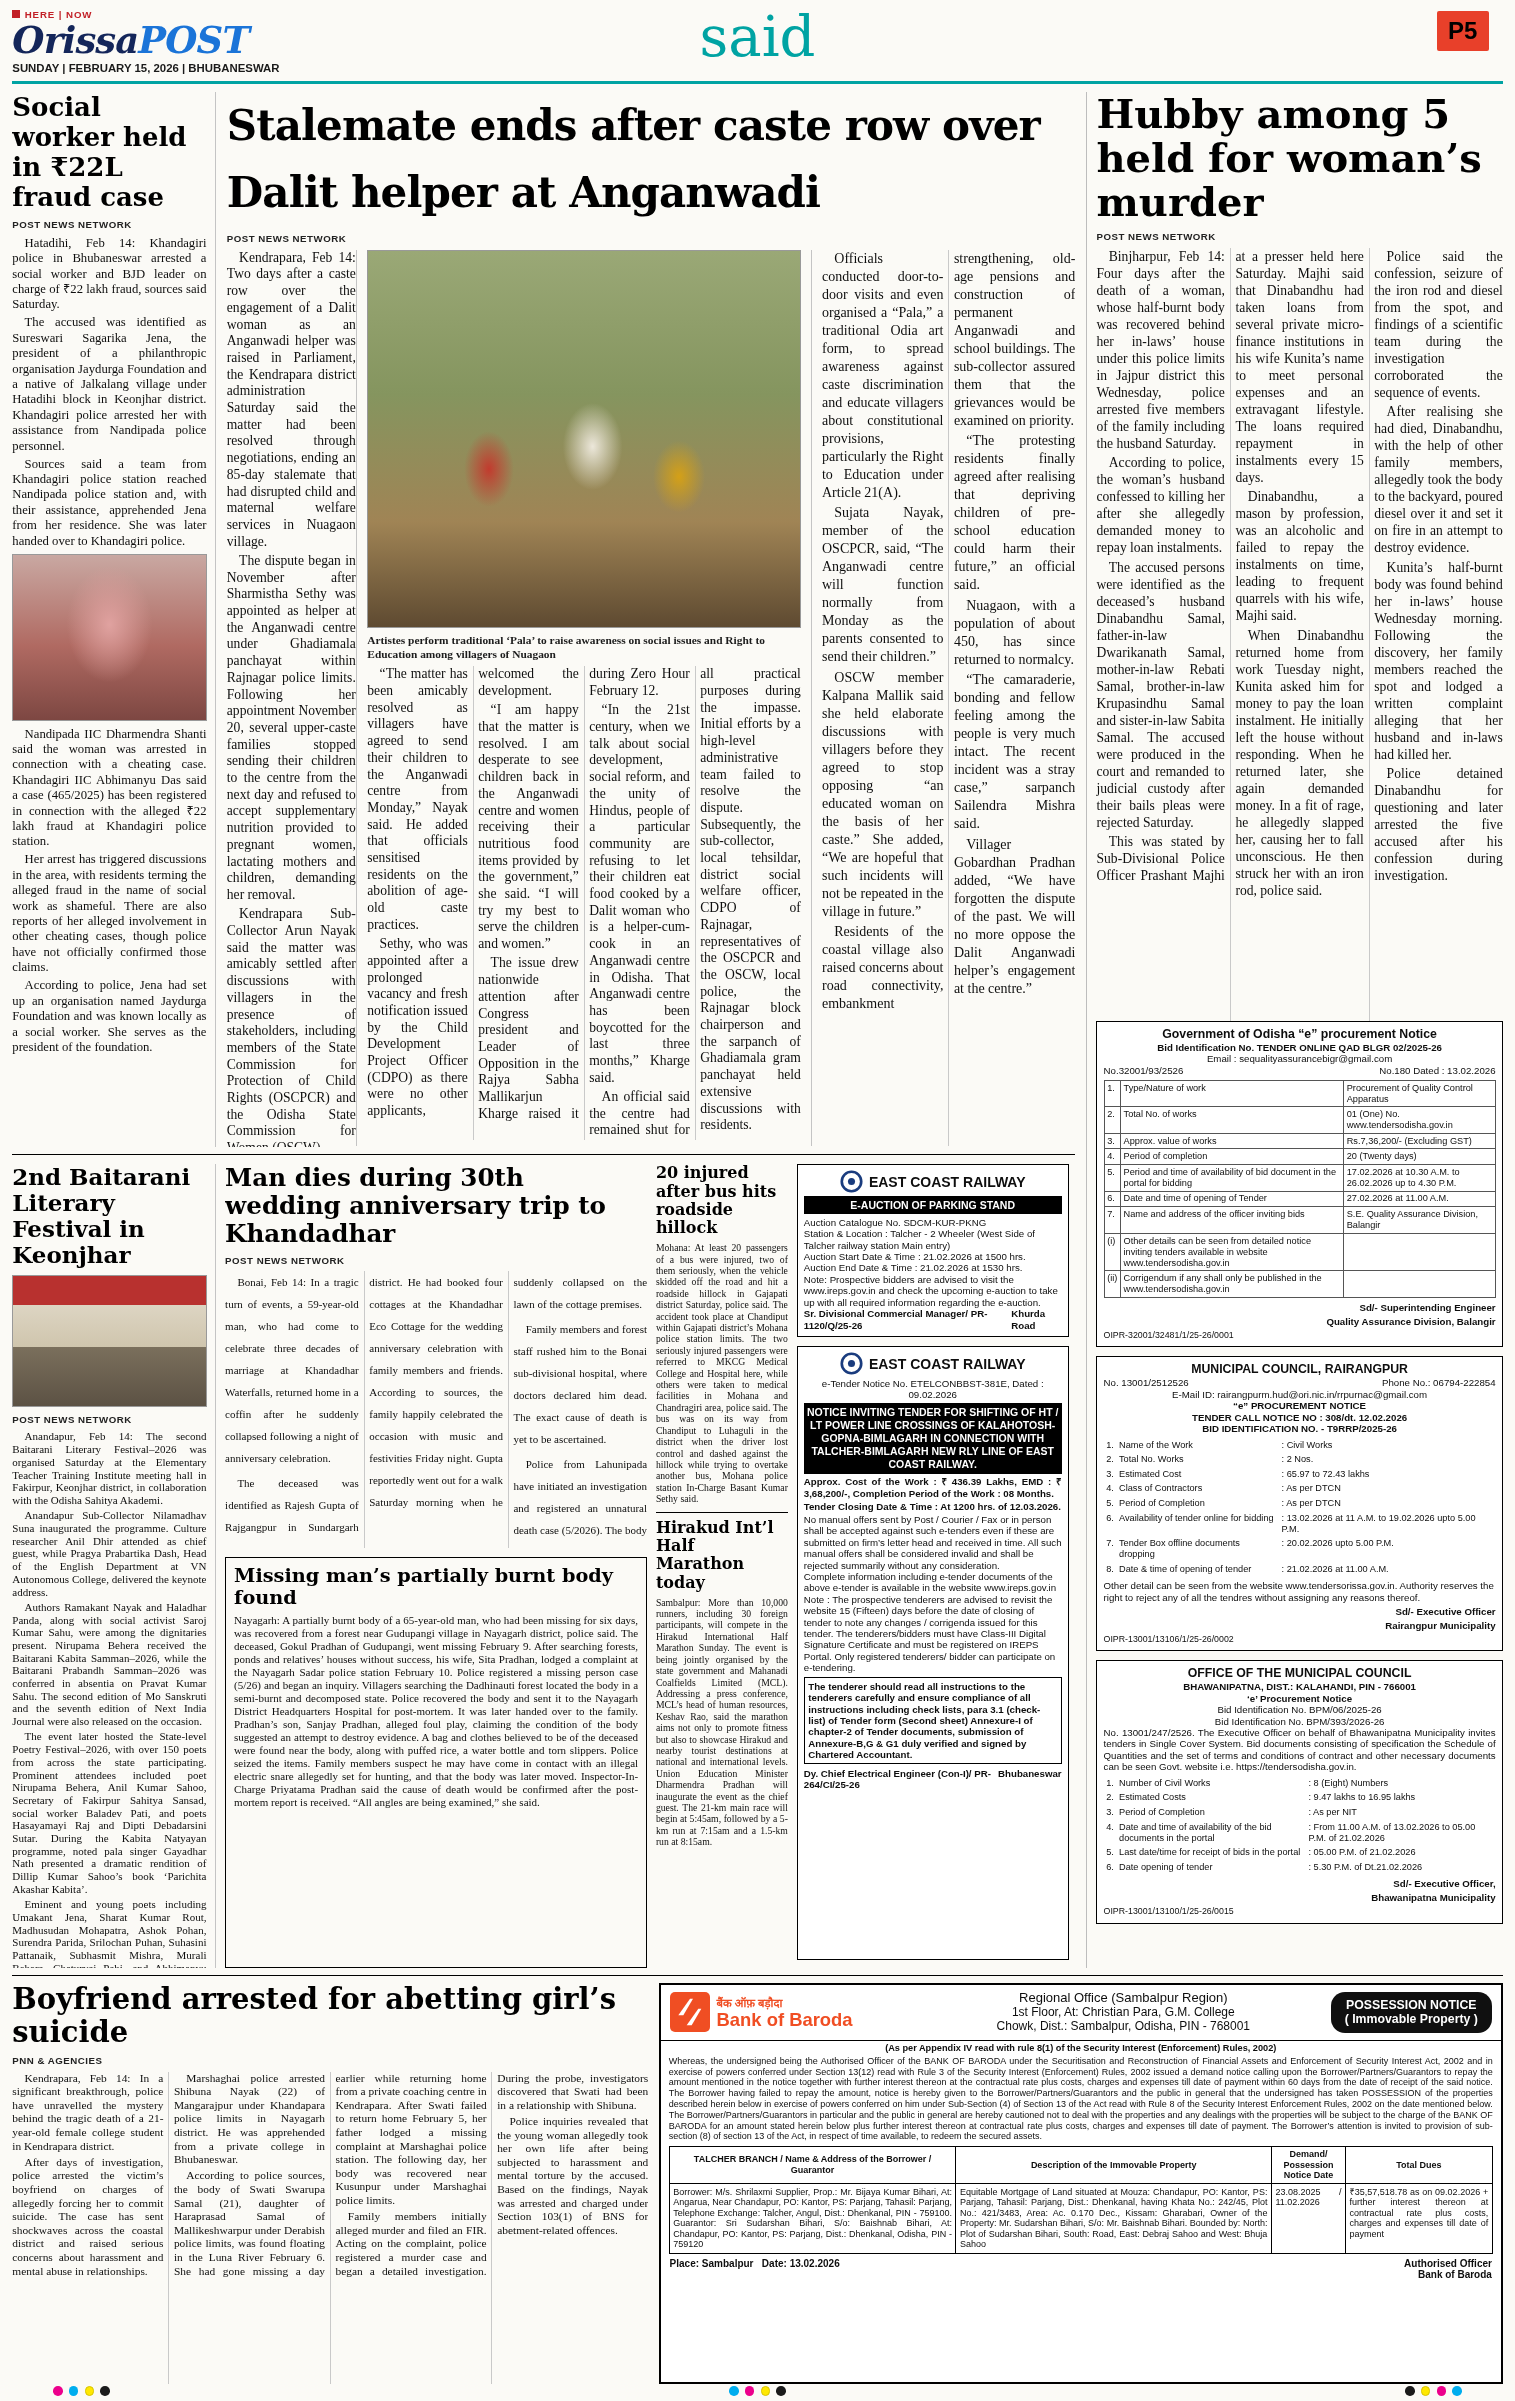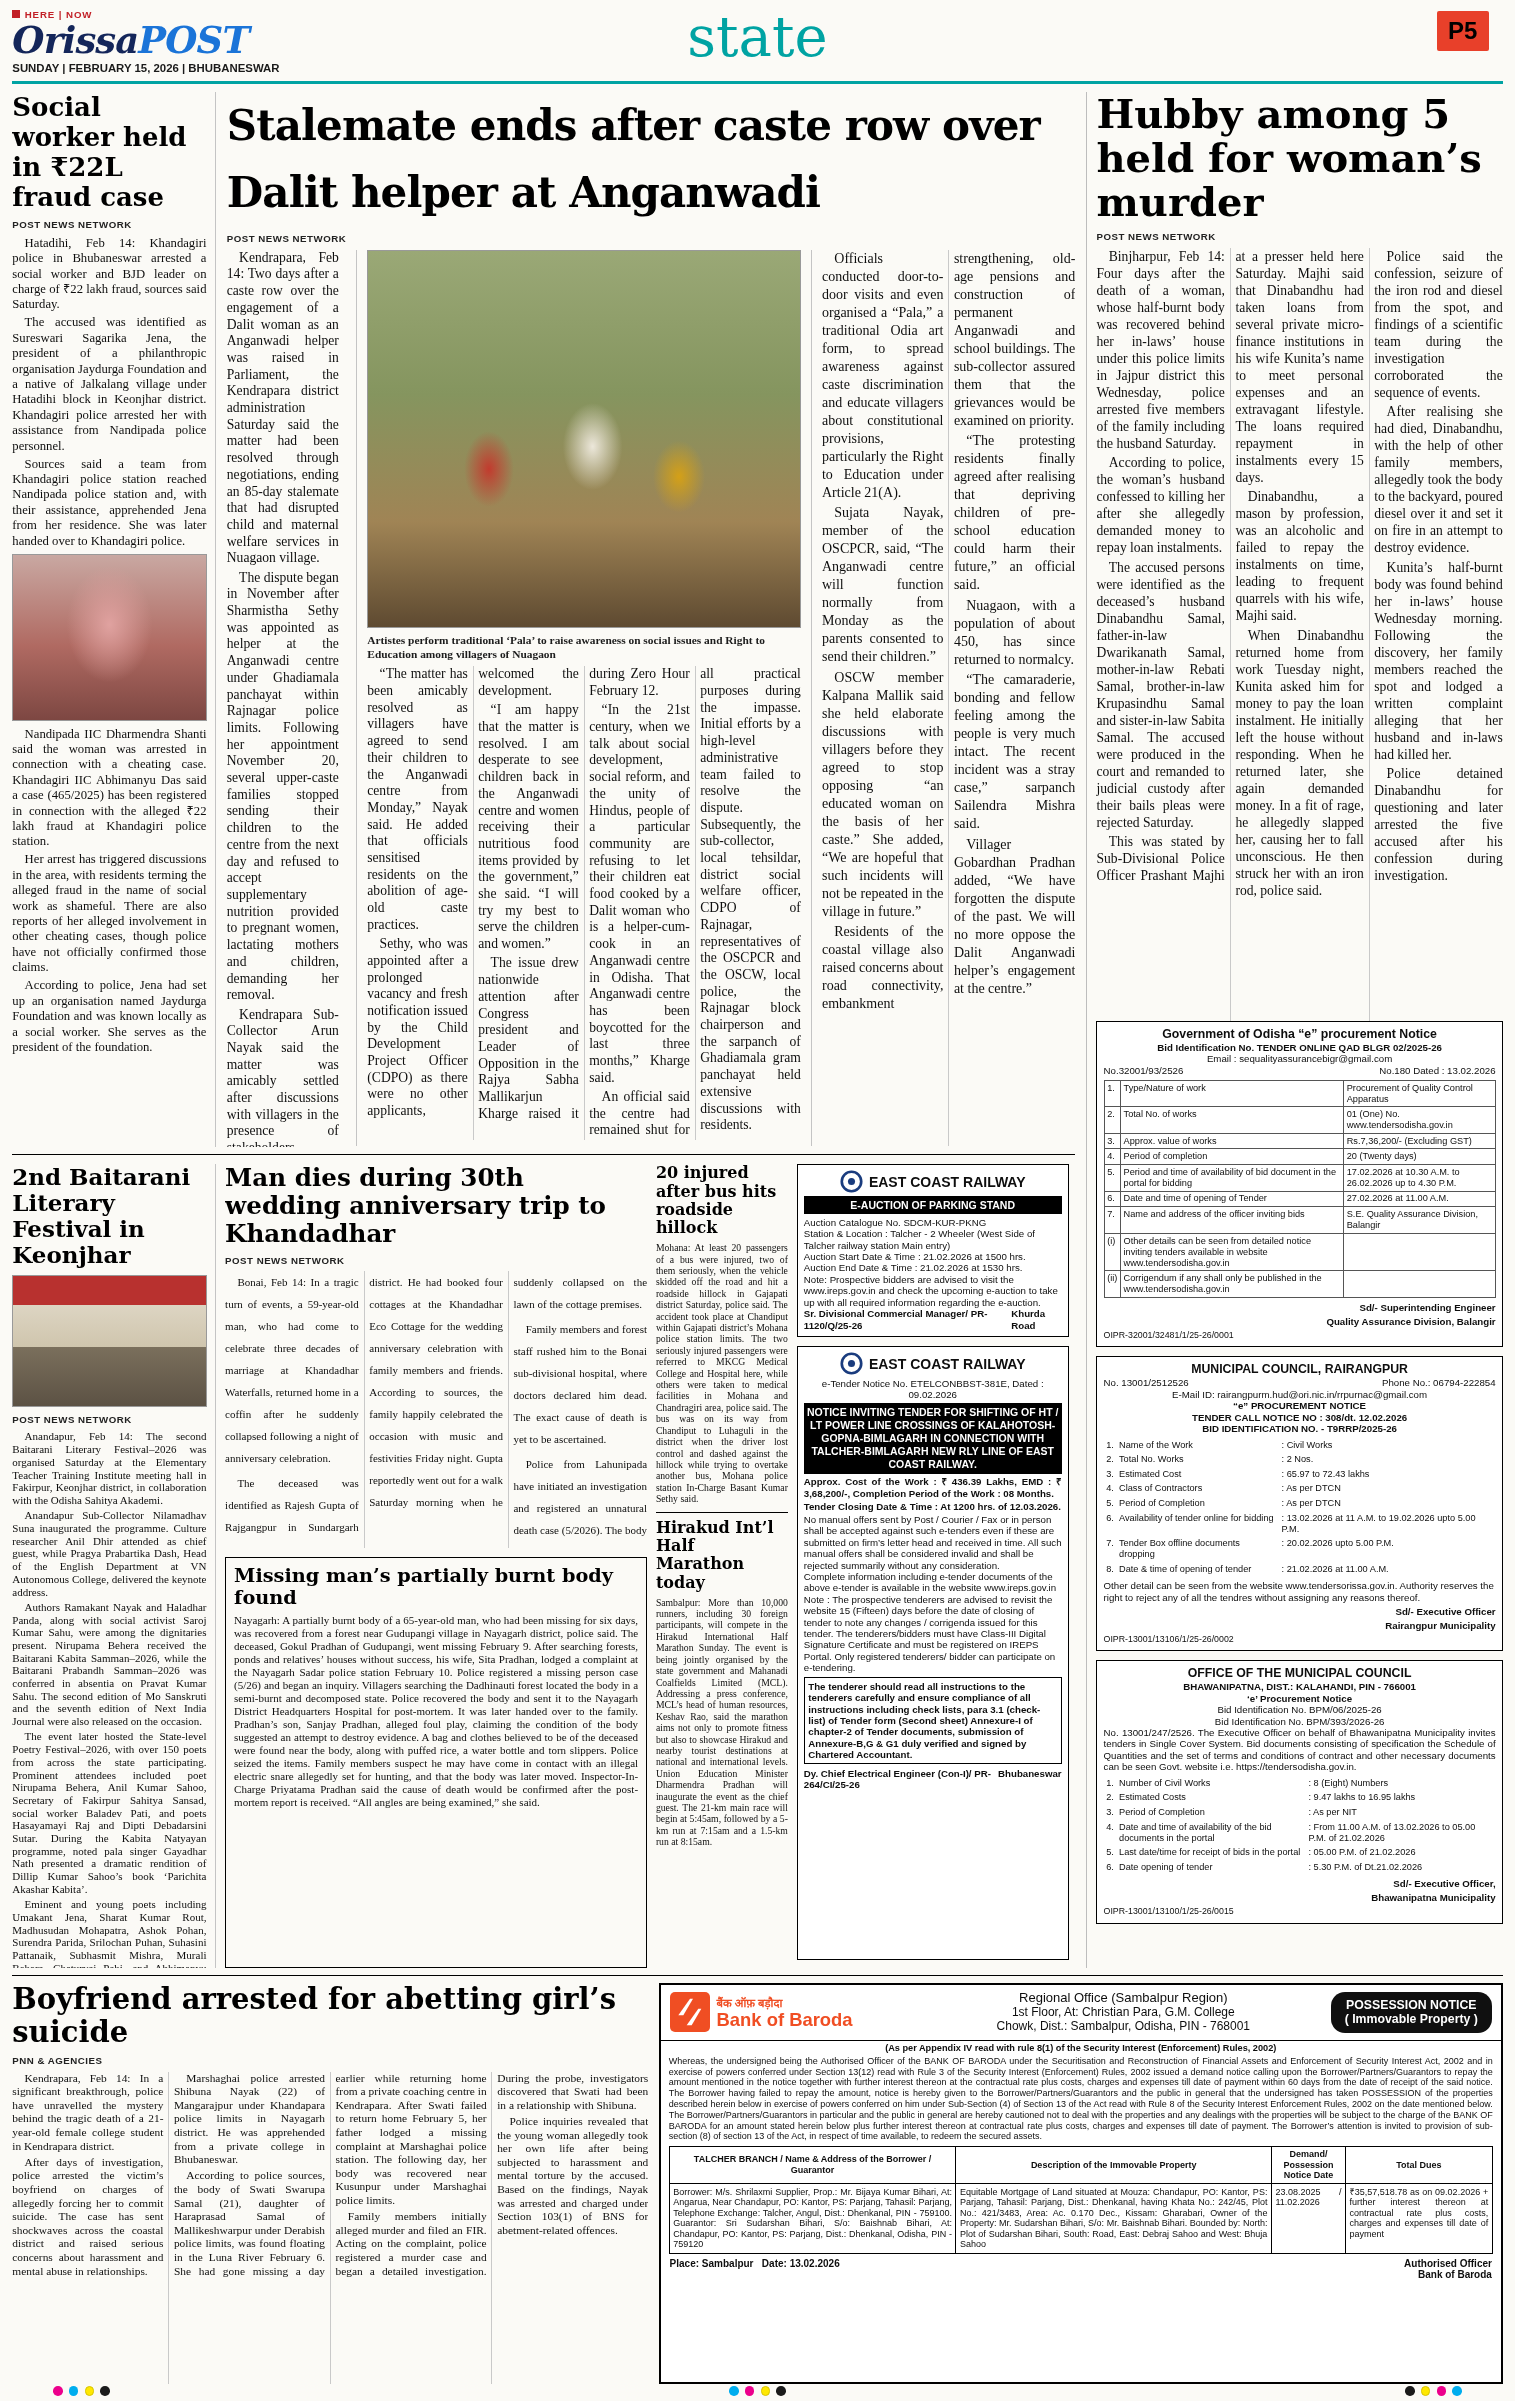--- a/index.html
+++ b/index.html
@@ -30,21 +30,21 @@
   .band-mid{flex:1;display:flex;gap:8.8px;overflow:hidden}
   
   .a-fraud{width:204px;border-right:0.9px solid #c4c4c4;padding-right:8.8px;overflow:hidden}
   .a-fraud h2{font-size:26px;line-height:30px}
   .a-fraud .btx{font-size:12.7px;line-height:15.4px}
   .ph-fraud{height:167px;margin:5.3px 0;background:radial-gradient(61px 83px at 50% 42%,#e0a2a0 0%,rgba(0,0,0,0) 70%),linear-gradient(180deg,#c9a8a2 0%,#b06a62 55%,#7d4742 100%)}
   
   .a-stal{flex:1;overflow:hidden}
   .a-stal h1{font-size:42px;line-height:67px;letter-spacing:-0.9px}
   .st-body{display:flex;gap:10.5px;height:896px;margin-top:3.5px}
-  .st-colA{width:130px;border-right:0.9px solid #c4c4c4;padding-right:17px;font-size:13.6px;line-height:16.7px}
+  .st-colA{width:130px;border-right:0.9px solid #c4c4c4;padding-right:0;font-size:13.6px;line-height:16.7px}
   .st-mid{flex:1}
   .ph-stal{height:378px;background:radial-gradient(40px 61px at 28% 58%,#c23b2e 0%,rgba(0,0,0,0) 62%),radial-gradient(48px 70px at 52% 52%,#ece7da 0%,rgba(0,0,0,0) 62%),radial-gradient(42px 58px at 72% 60%,#d4a017 0%,rgba(0,0,0,0) 62%),linear-gradient(180deg,#9aa876 0%,#85955f 38%,#a08455 72%,#5e4a31 100%)}
   .st-midtext{column-count:4;column-gap:10.5px;column-rule:0.9px solid #c9c9c9;height:474px;font-size:13.6px;line-height:16.7px;overflow:hidden}
   .st-right{width:264px;column-count:2;column-gap:10.5px;column-rule:0.9px solid #c9c9c9;border-left:0.9px solid #c4c4c4;padding-left:9.7px;font-size:14px;line-height:18px;overflow:hidden}
   
   .a-hubby h2{font-size:40px;line-height:44px}
   .hubby-body{column-count:3;column-gap:10.5px;column-rule:0.9px solid #c9c9c9;height:773px;font-size:13.6px;line-height:17px;overflow:hidden}
   
   .a-bait{width:204px;border-right:0.9px solid #c4c4c4;padding-right:8.8px;overflow:hidden}
   .a-bait h3{font-size:23px;line-height:26px}
@@ -111,21 +111,21 @@
 <body>
 
 <div class="page">
 
   <header class="masthead">
     <div class="mast-left">
       <div class="tagline">HERE | NOW</div>
       <div class="logo"><span class="o1">Orissa</span><span class="o2">POST</span></div>
       <div class="dateline">SUNDAY | FEBRUARY 15, 2026 | BHUBANESWAR</div>
     </div>
-    <div class="section-title">state</div>
+    <div class="section-title">said</div>
     <div class="page-badge">P5</div>
   </header>
   <div class="teal-rule"></div>
 
   <div class="content-row">
 
     <div class="left-main">
 
       <div class="band-top">
 

